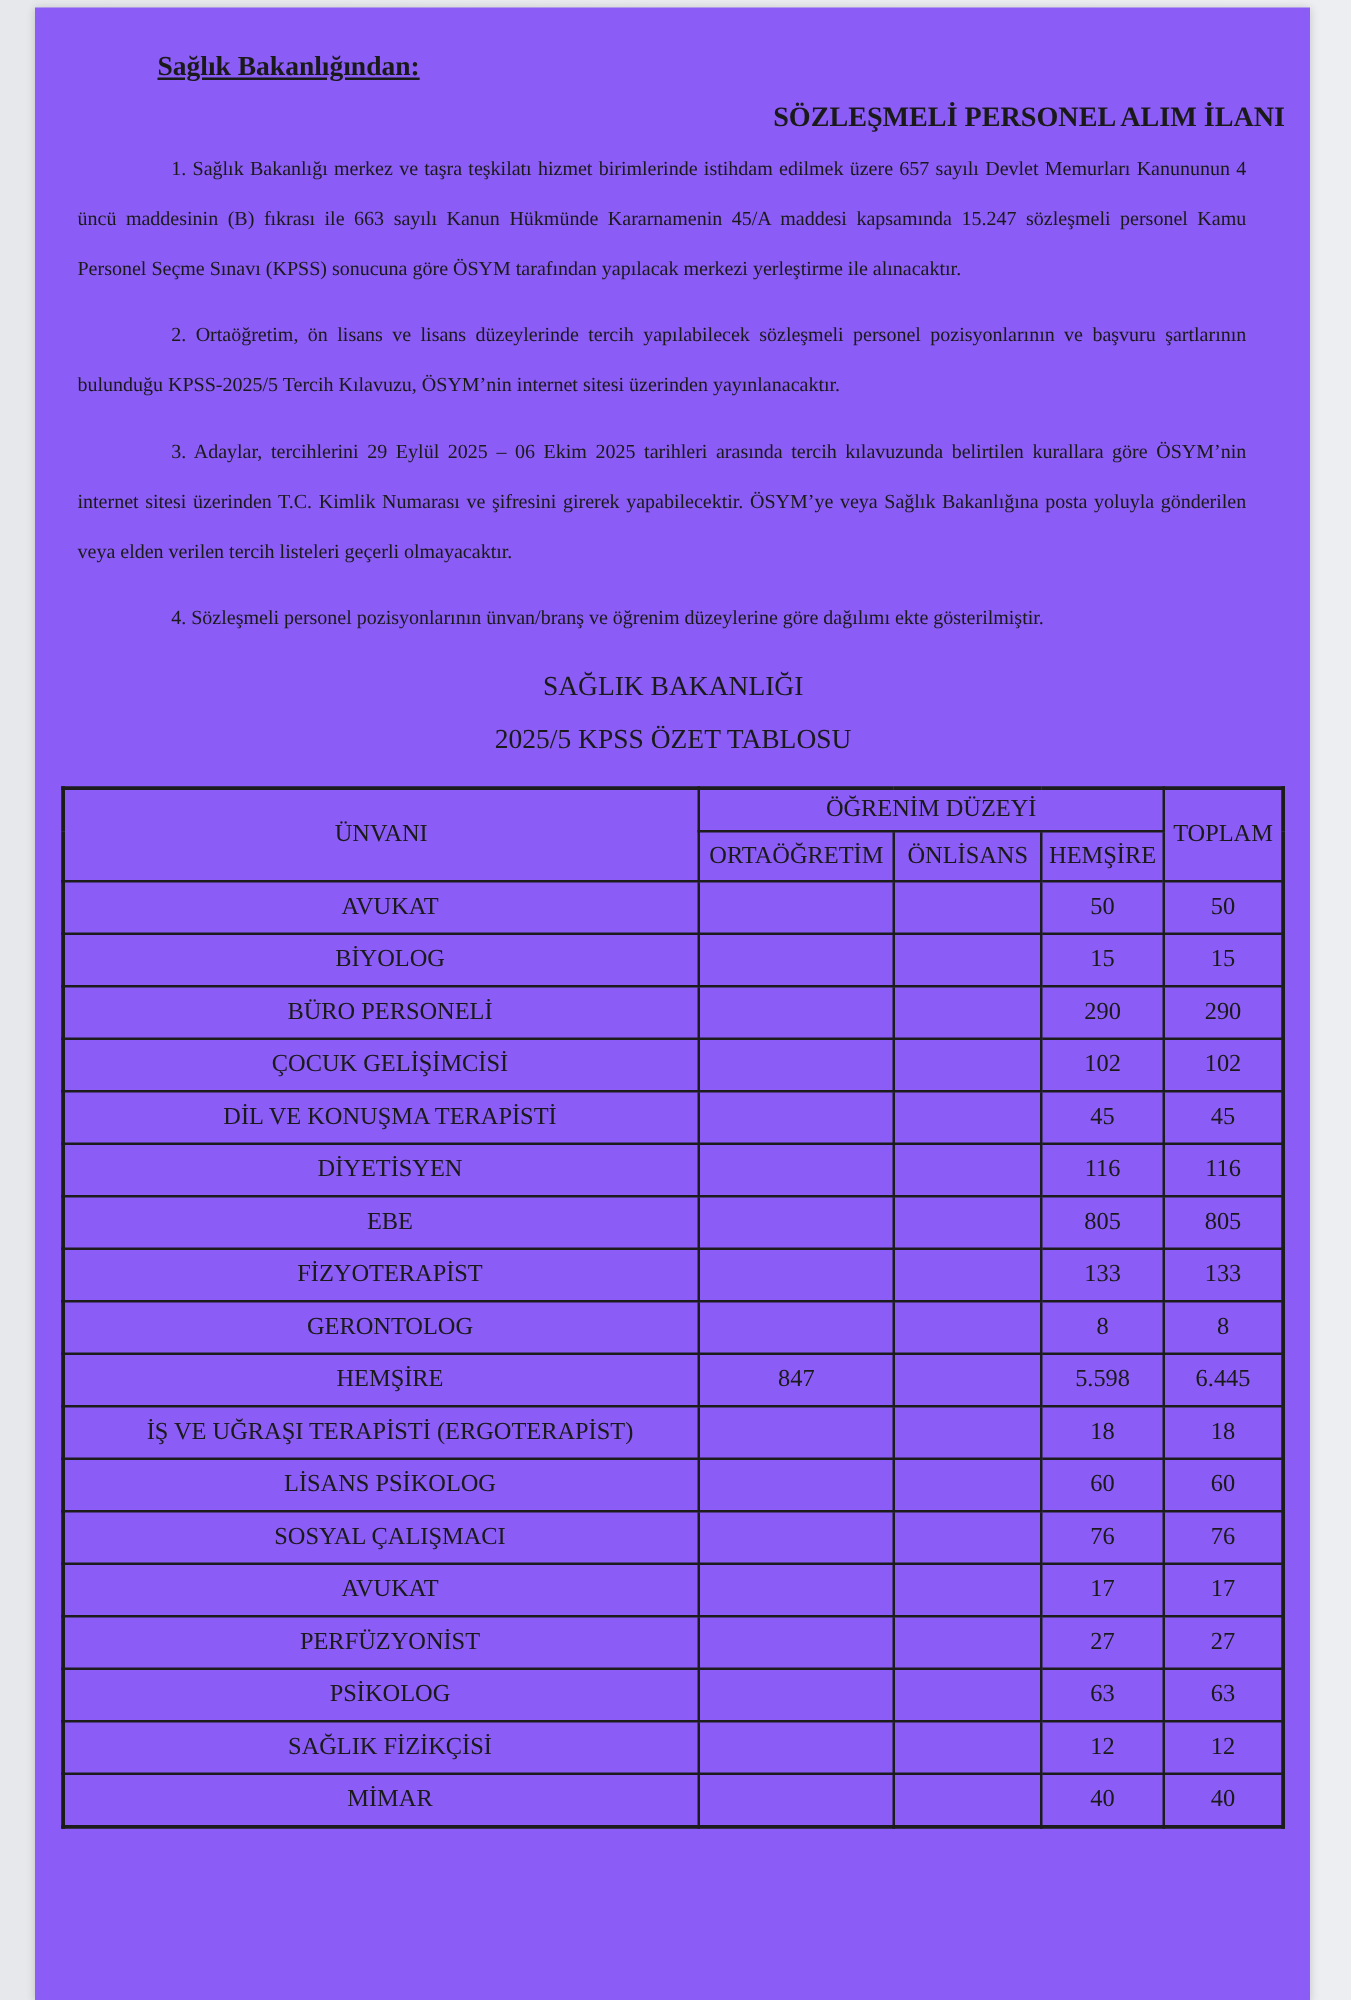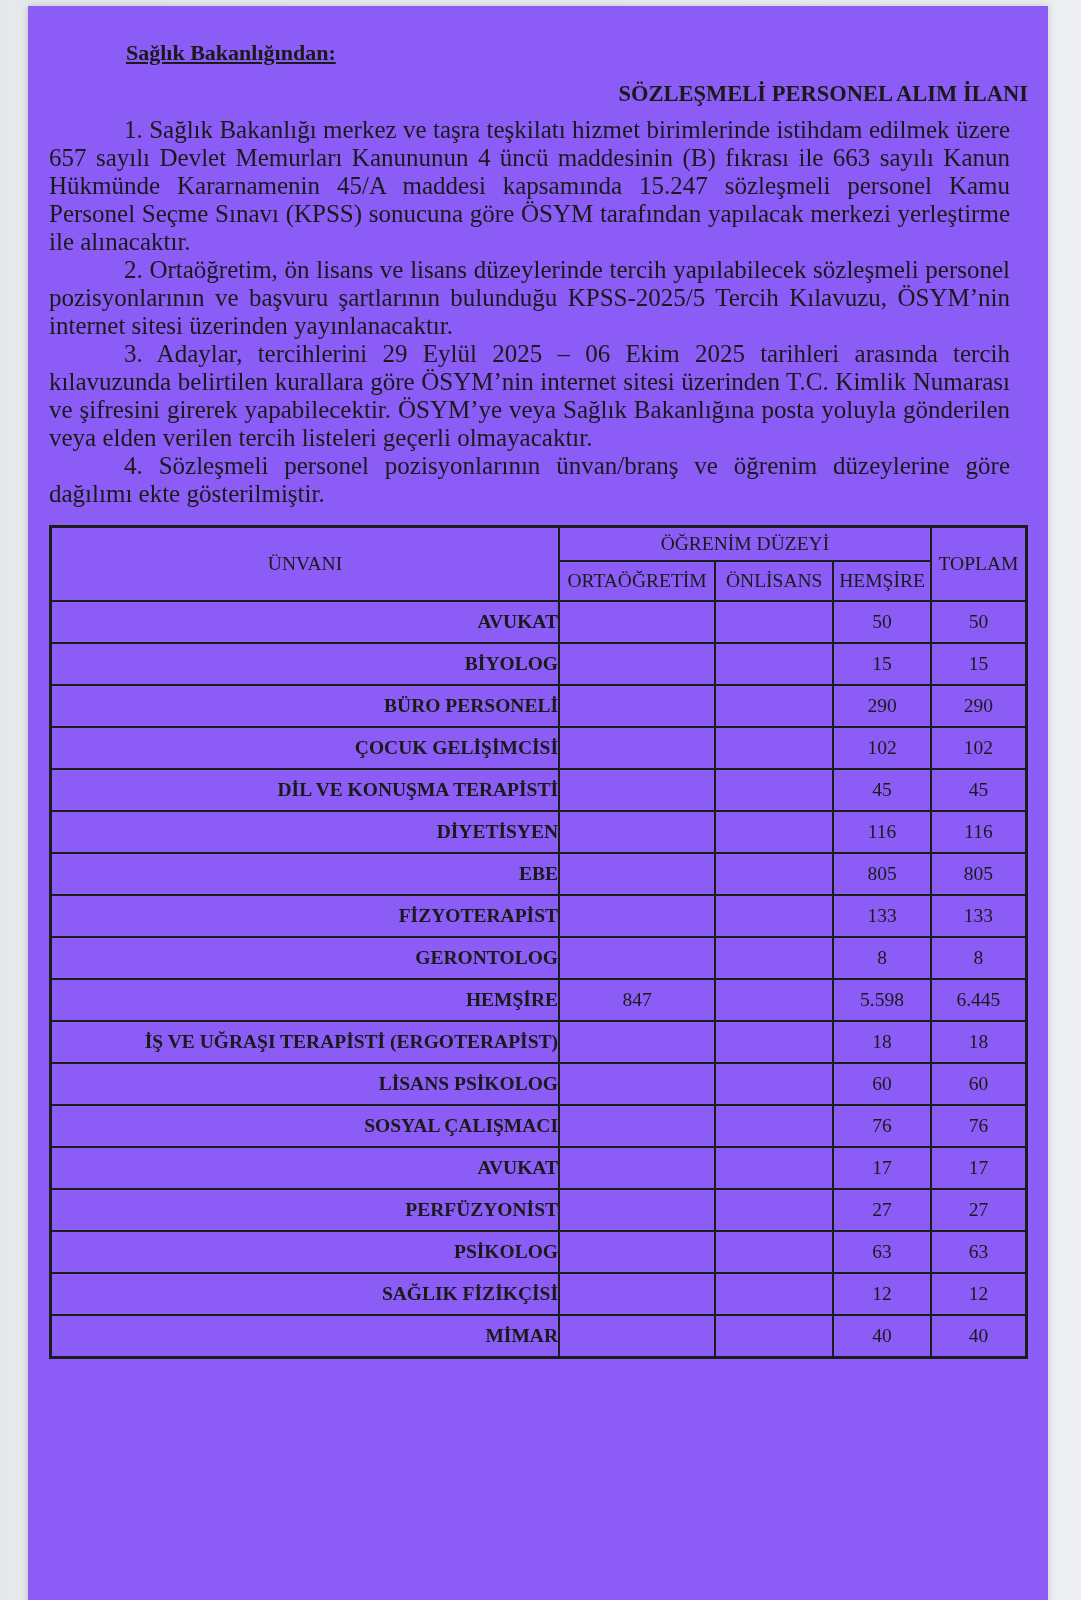--- a/index.html
+++ b/index.html
@@ -33,24 +33,24 @@
     line-height: 30px;
   }
   .doc-title {
     text-align: right;
     font-size: 22.5px;
     font-weight: bold;
     line-height: 30px;
     margin-top: 11px;
   }
   .para {
-    margin: 0;
+    margin: 13px;
     padding-right: 18px;
-    font-size: 25px;
-    line-height: 28px;
+    font-size: 16px;
+    line-height: 40px;
     text-align: justify;
     text-justify: inter-word;
     text-indent: 75px;
   }
   .para.first {
     margin-top: 7px;
   }
   .table-title {
     text-align: center;
     font-size: 22px;
@@ -74,39 +74,40 @@
     text-align: center;
     vertical-align: middle;
     padding: 0;
     overflow: hidden;
     white-space: nowrap;
   }
   table.kpss thead tr.h1 th { height: 32px; }
   table.kpss thead tr.h2 th { height: 38px; }
   table.kpss td { height: 40px; }
   table.kpss td.col-unvan {
-    text-align: right;
+    text-align: center;
     padding-left: 14px;
-    font-weight: bold;
   }
 </style>
 </head>
 <body>
 
 <div class="page">
 
   <div class="doc-heading">Sağlık Bakanlığından:</div>
 
   <div class="doc-title">SÖZLEŞMELİ PERSONEL ALIM İLANI</div>
 
   <p class="para first">1. Sağlık Bakanlığı merkez ve taşra teşkilatı hizmet birimlerinde istihdam edilmek üzere 657 sayılı Devlet Memurları Kanununun 4 üncü maddesinin (B) fıkrası ile 663 sayılı Kanun Hükmünde Kararnamenin 45/A maddesi kapsamında 15.247 sözleşmeli personel Kamu Personel Seçme Sınavı (KPSS) sonucuna göre ÖSYM tarafından yapılacak merkezi yerleştirme ile alınacaktır.</p>
   <p class="para">2. Ortaöğretim, ön lisans ve lisans düzeylerinde tercih yapılabilecek sözleşmeli personel pozisyonlarının ve başvuru şartlarının bulunduğu KPSS-2025/5 Tercih Kılavuzu, ÖSYM’nin internet sitesi üzerinden yayınlanacaktır.</p>
   <p class="para">3. Adaylar, tercihlerini 29 Eylül 2025 – 06 Ekim 2025 tarihleri arasında tercih kılavuzunda belirtilen kurallara göre ÖSYM’nin internet sitesi üzerinden T.C. Kimlik Numarası ve şifresini girerek yapabilecektir. ÖSYM’ye veya Sağlık Bakanlığına posta yoluyla gönderilen veya elden verilen tercih listeleri geçerli olmayacaktır.</p>
   <p class="para">4. Sözleşmeli personel pozisyonlarının ünvan/branş ve öğrenim düzeylerine göre dağılımı ekte gösterilmiştir.</p>
 
+  <div class="table-title first">SAĞLIK BAKANLIĞI</div>
+  <div class="table-title">2025/5 KPSS ÖZET TABLOSU</div>
 
   <table class="kpss">
     <colgroup>
       <col style="width:52.1%">
       <col style="width:16.0%">
       <col style="width:12.1%">
       <col style="width:10.0%">
       <col style="width:9.8%">
     </colgroup>
     <thead>

